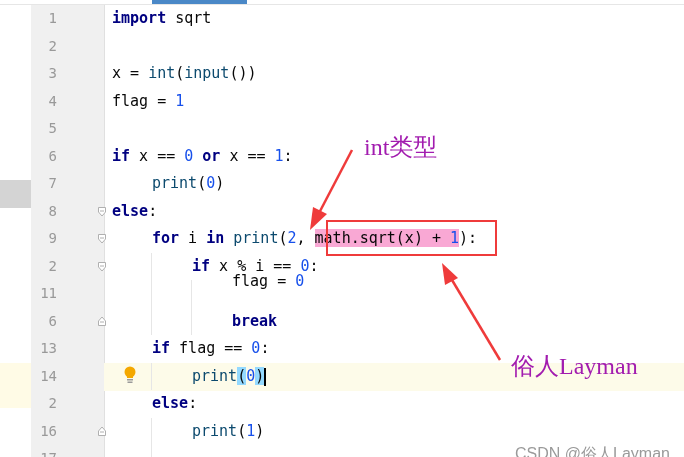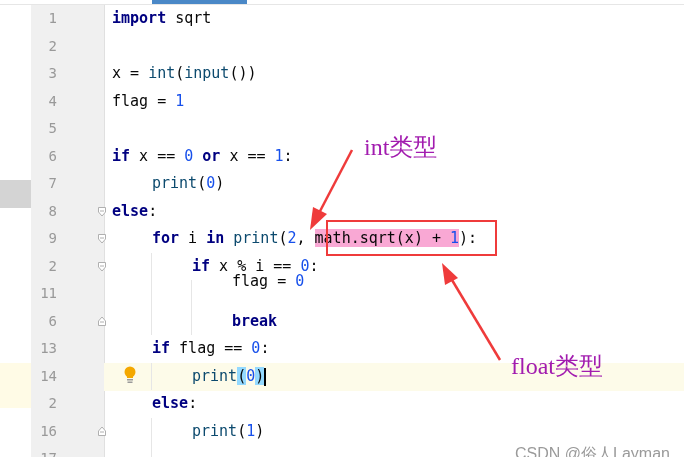--- a/index.html
+++ b/index.html
@@ -109,15 +109,15 @@
 </svg>
 
 <div class="redbox"></div>
 <svg style="position:absolute;left:0;top:0;width:684px;height:457px;pointer-events:none">
   <line x1="352" y1="150" x2="318" y2="215" stroke="#ef3b3b" stroke-width="2.5"></line>
   <polygon points="310,230 313,207 327,214" fill="#ef3b3b"></polygon>
   <line x1="500" y1="360" x2="452" y2="280" stroke="#ef3b3b" stroke-width="2.5"></line>
   <polygon points="442,263 458,278 445,285" fill="#ef3b3b"></polygon>
 </svg>
 <div class="annot" style="left:364px;top:131px">int类型</div>
-<div class="annot" style="left:511px;top:350px">float类型</div>
+<div class="annot" style="left:511px;top:350px">俗人Layman</div>
 
 <div class="watermark">CSDN @俗人Layman</div>
 
 </body></html>

